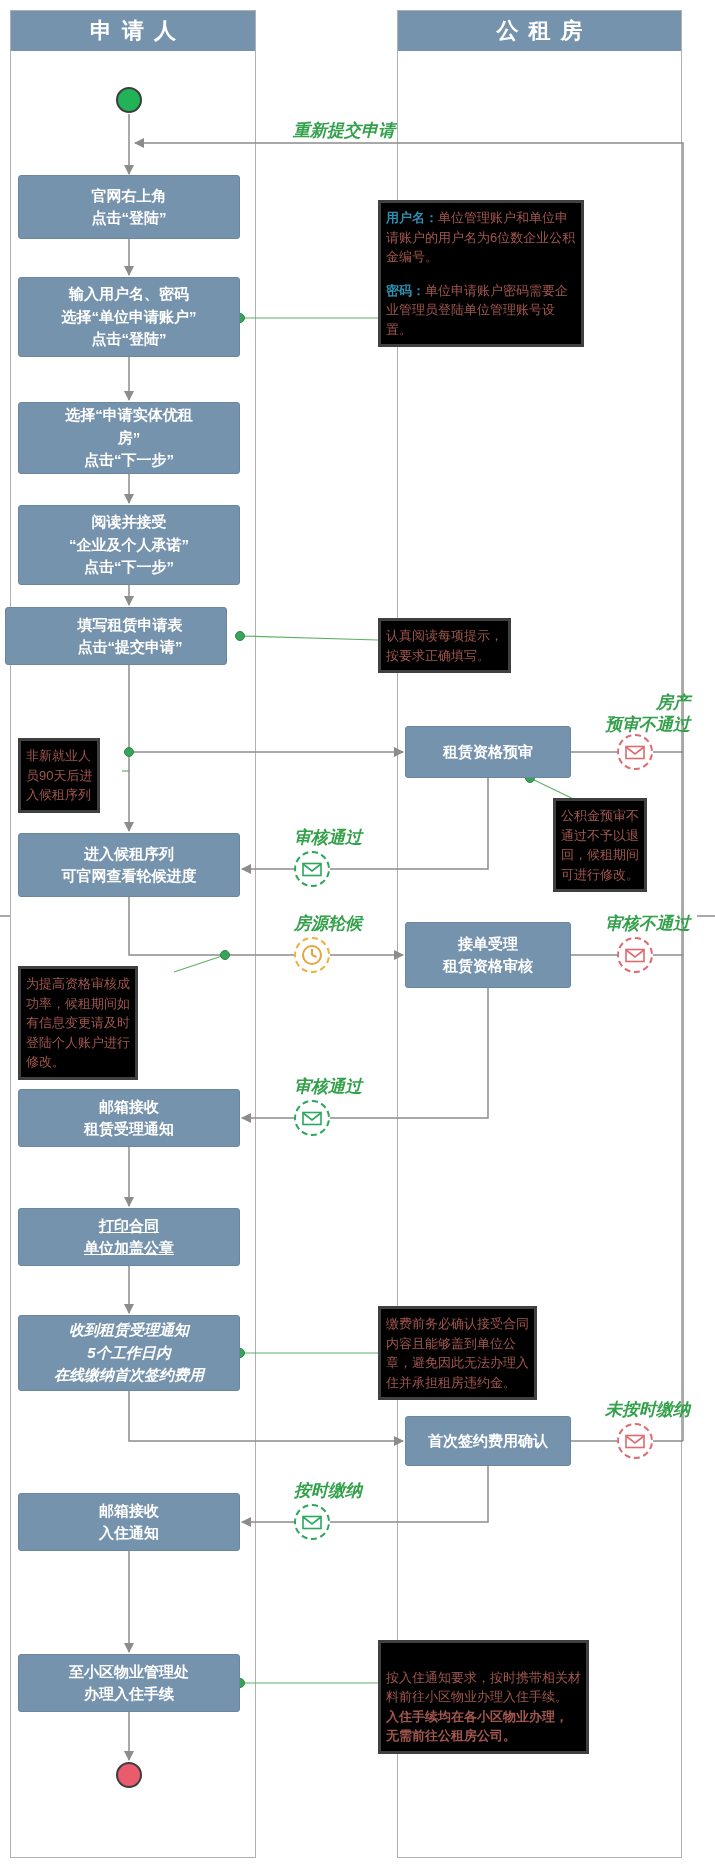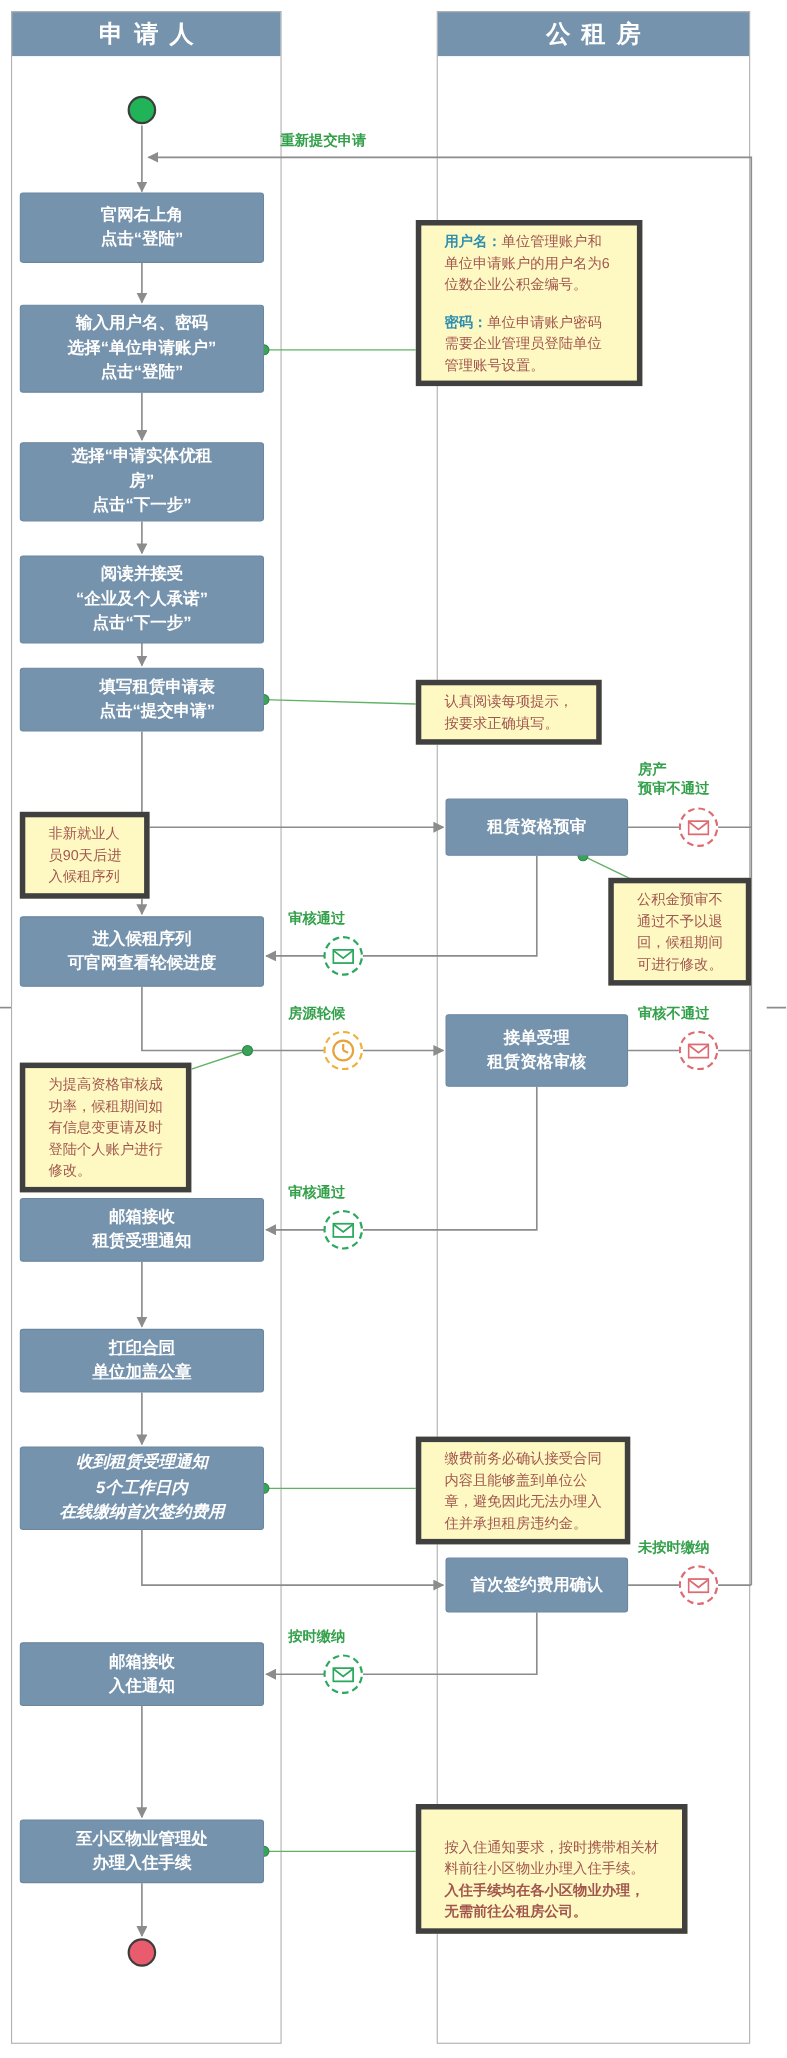--- a/index.html
+++ b/index.html
@@ -20,25 +20,25 @@
   .terminal { position:absolute; width:26px; height:26px; border-radius:50%; border:2px solid #3d3d3d; }
   .terminal.start { background:#21b358; }
   .terminal.end   { background:#e85c6e; }
 
   .stamp { position:absolute; width:36px; height:36px; border-radius:50%; background:#fff;
            border:2px dashed currentColor; display:flex; align-items:center; justify-content:center; }
   .stamp.green  { color:#2aa85d; }
   .stamp.red    { color:#dd6b71; }
   .stamp.yellow { color:#efb13c; }
 
-  .glabel { position:absolute; color:#33a04a; font-weight:bold; font-size:13px; text-align:left;
-            white-space:pre-line; line-height:1.3; }
-
-  .note { position:absolute; background:#fef9c3; border:5px solid #404040; color:#a2564e;
-          font-size:13px; line-height:1.5; padding:5px 21px; white-space:pre-line; }
+  .glabel { position:absolute; color:#33a04a; font-weight:bold; font-size:17px; text-align:right;
+            white-space:pre-line; line-height:1.3;font-style:italic; }
+
+  .note { position:absolute; background:#000000; border:3px solid #404040; color:#a2564e;
+          font-size:13px; line-height:1.5; padding:5px 5px; white-space:pre-line; }
   .note.wrap { white-space:normal; }
   .note p { margin:0 0 14px; }
   .note p:last-child { margin-bottom:0; }
   .note .kw { color:#2e8fb0; font-weight:bold; }
   .note .bold-part { font-weight:bold; }
 </style>
 </head>
 <body>
 
 <div class="canvas">
@@ -111,21 +111,21 @@
 点击“登陆”</div>
   <div class="node" style="left:18px;top:277px;width:222px;height:80px;">输入用户名、密码
 选择“单位申请账户”
 点击“登陆”</div>
   <div class="node" style="left:18px;top:402px;width:222px;height:72px;">选择“申请实体优租
 房”
 点击“下一步”</div>
   <div class="node" style="left:18px;top:505px;width:222px;height:80px;">阅读并接受
 “企业及个人承诺”
 点击“下一步”</div>
-  <div class="node" style="left:18px;top:607px;width:222px;height:58px;padding-left:32px;">填写租赁申请表
+  <div class="node" style="left:5px;top:607px;width:222px;height:58px;padding-left:32px;">填写租赁申请表
 点击“提交申请”</div>
   <div class="node" style="left:18px;top:833px;width:222px;height:64px;">进入候租序列
 可官网查看轮候进度</div>
   <div class="node" style="left:18px;top:1089px;width:222px;height:58px;">邮箱接收
 租赁受理通知</div>
   <div class="node" style="left:18px;top:1208px;width:222px;height:58px;text-decoration:underline;">打印合同
 单位加盖公章</div>
   <div class="node" style="left:18px;top:1315px;width:222px;height:76px;font-style:italic;">收到租赁受理通知
 5个工作日内
 在线缴纳首次签约费用</div>

